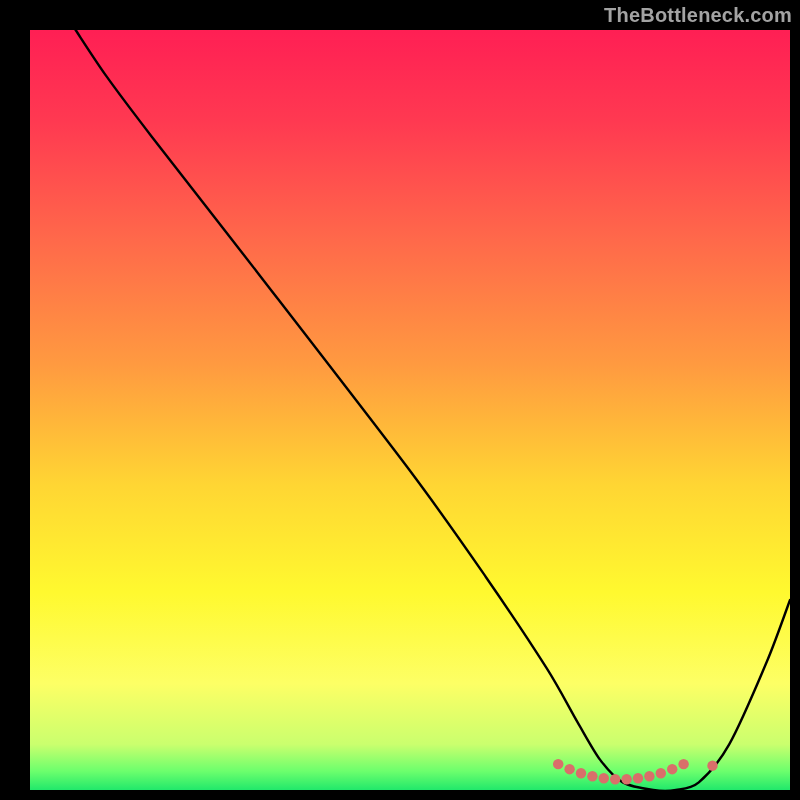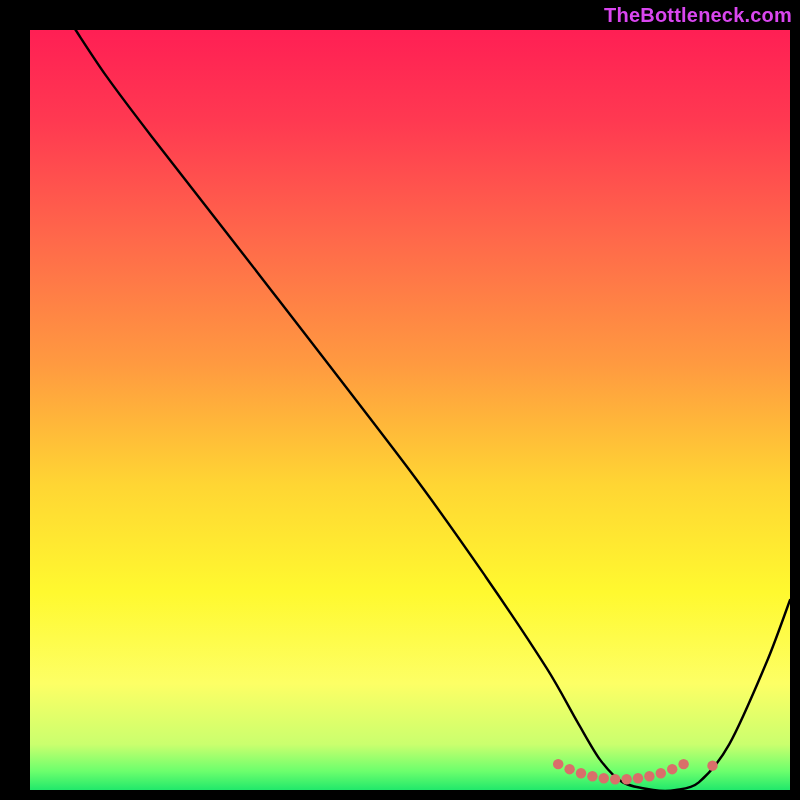--- a/index.html
+++ b/index.html
@@ -15,21 +15,21 @@
     width: 800px;
     height: 800px;
   }
   .watermark {
     position: absolute;
     top: 4px;
     right: 8px;
     font-family: Arial, Helvetica, sans-serif;
     font-size: 20px;
     font-weight: 600;
-    color: #d946ef;
+    color: #a3a3a3;
     letter-spacing: 0.2px;
     z-index: 5;
   }
   svg.plot {
     position: absolute;
     left: 0;
     top: 0;
     width: 800px;
     height: 800px;
   }

